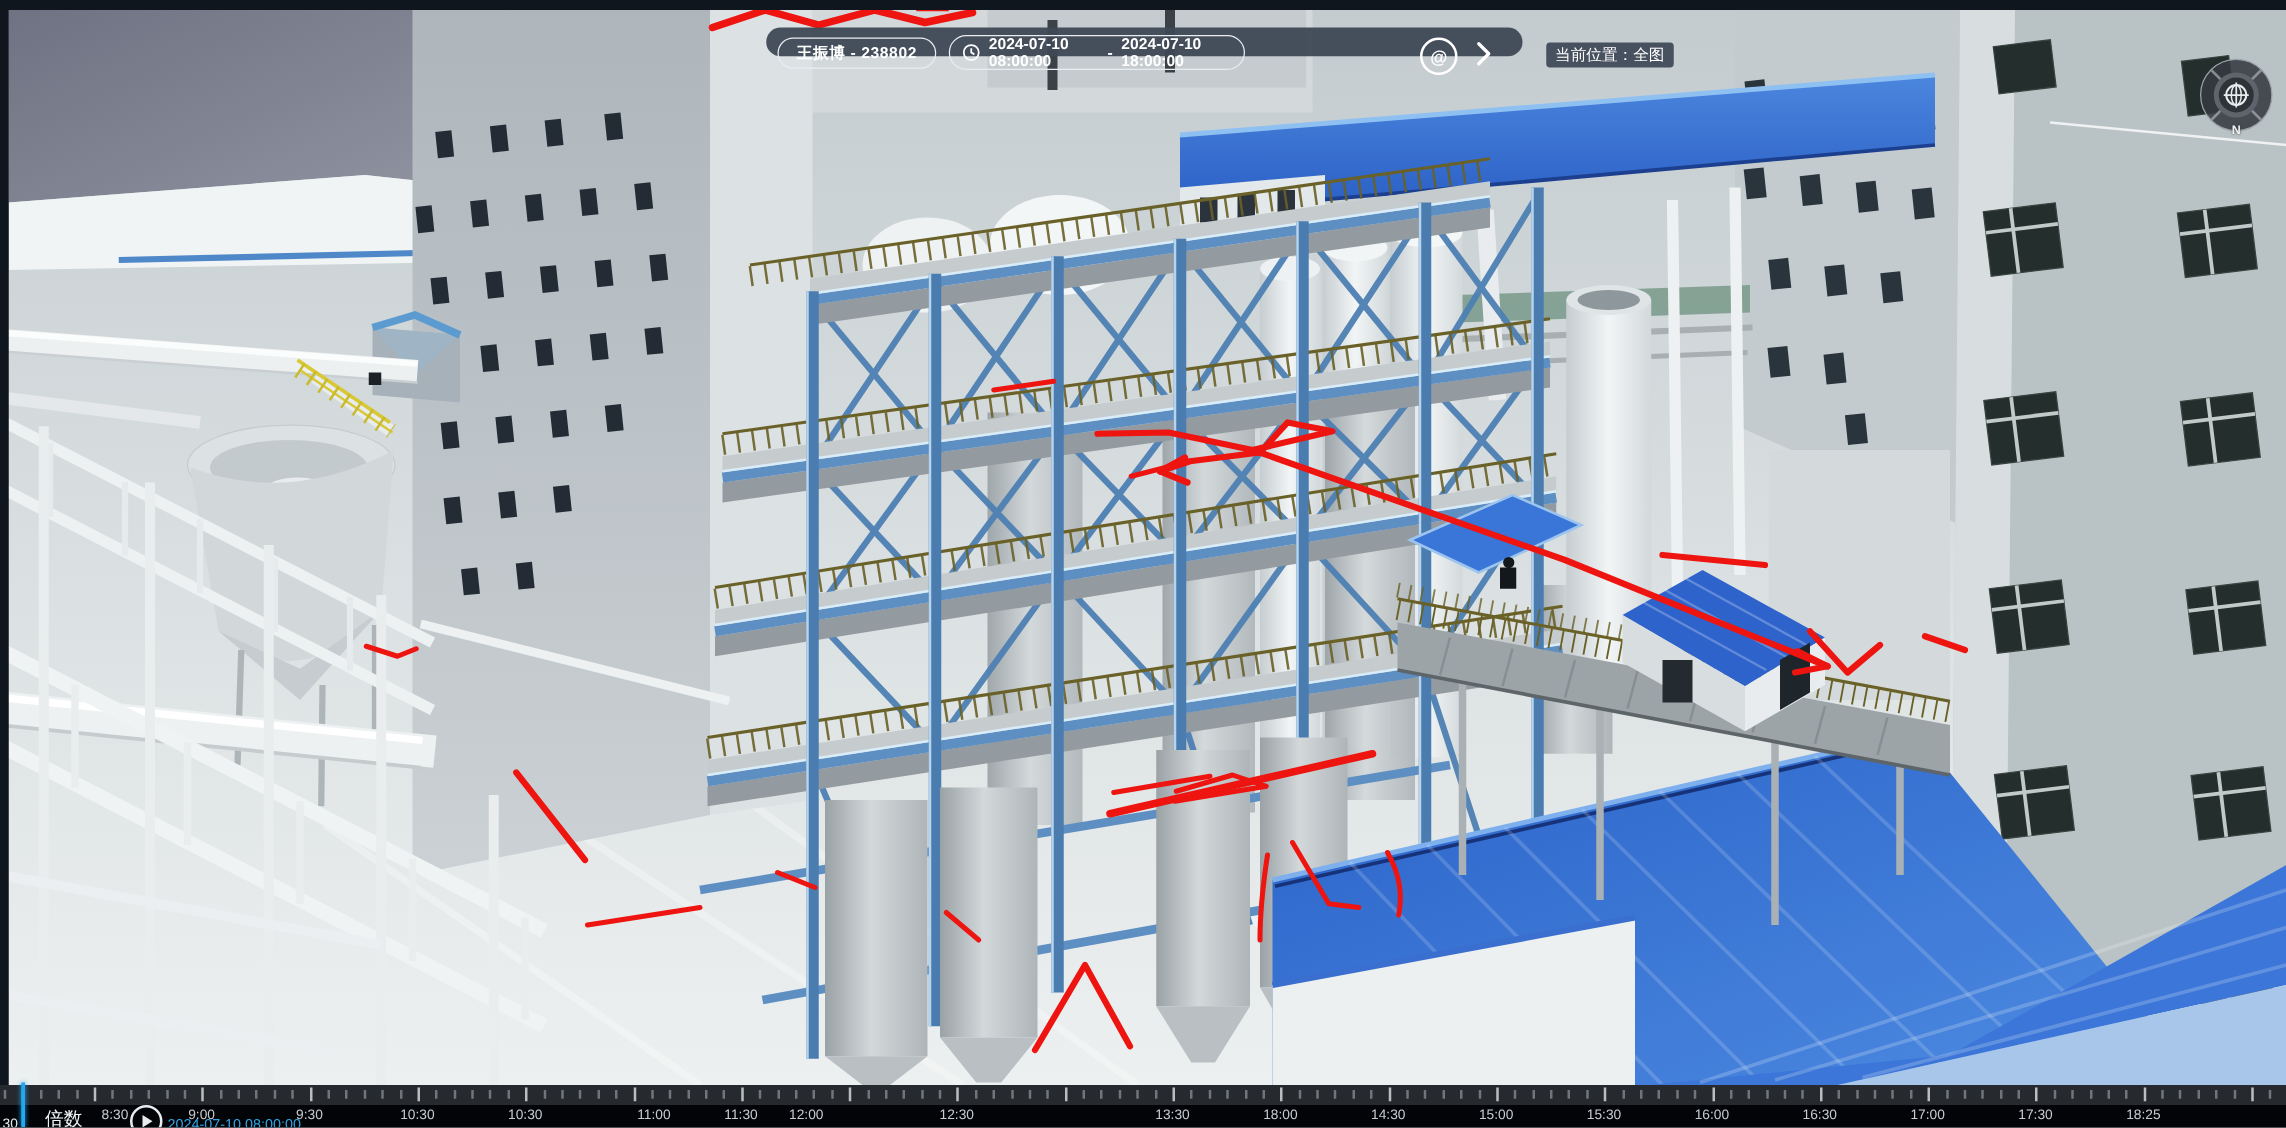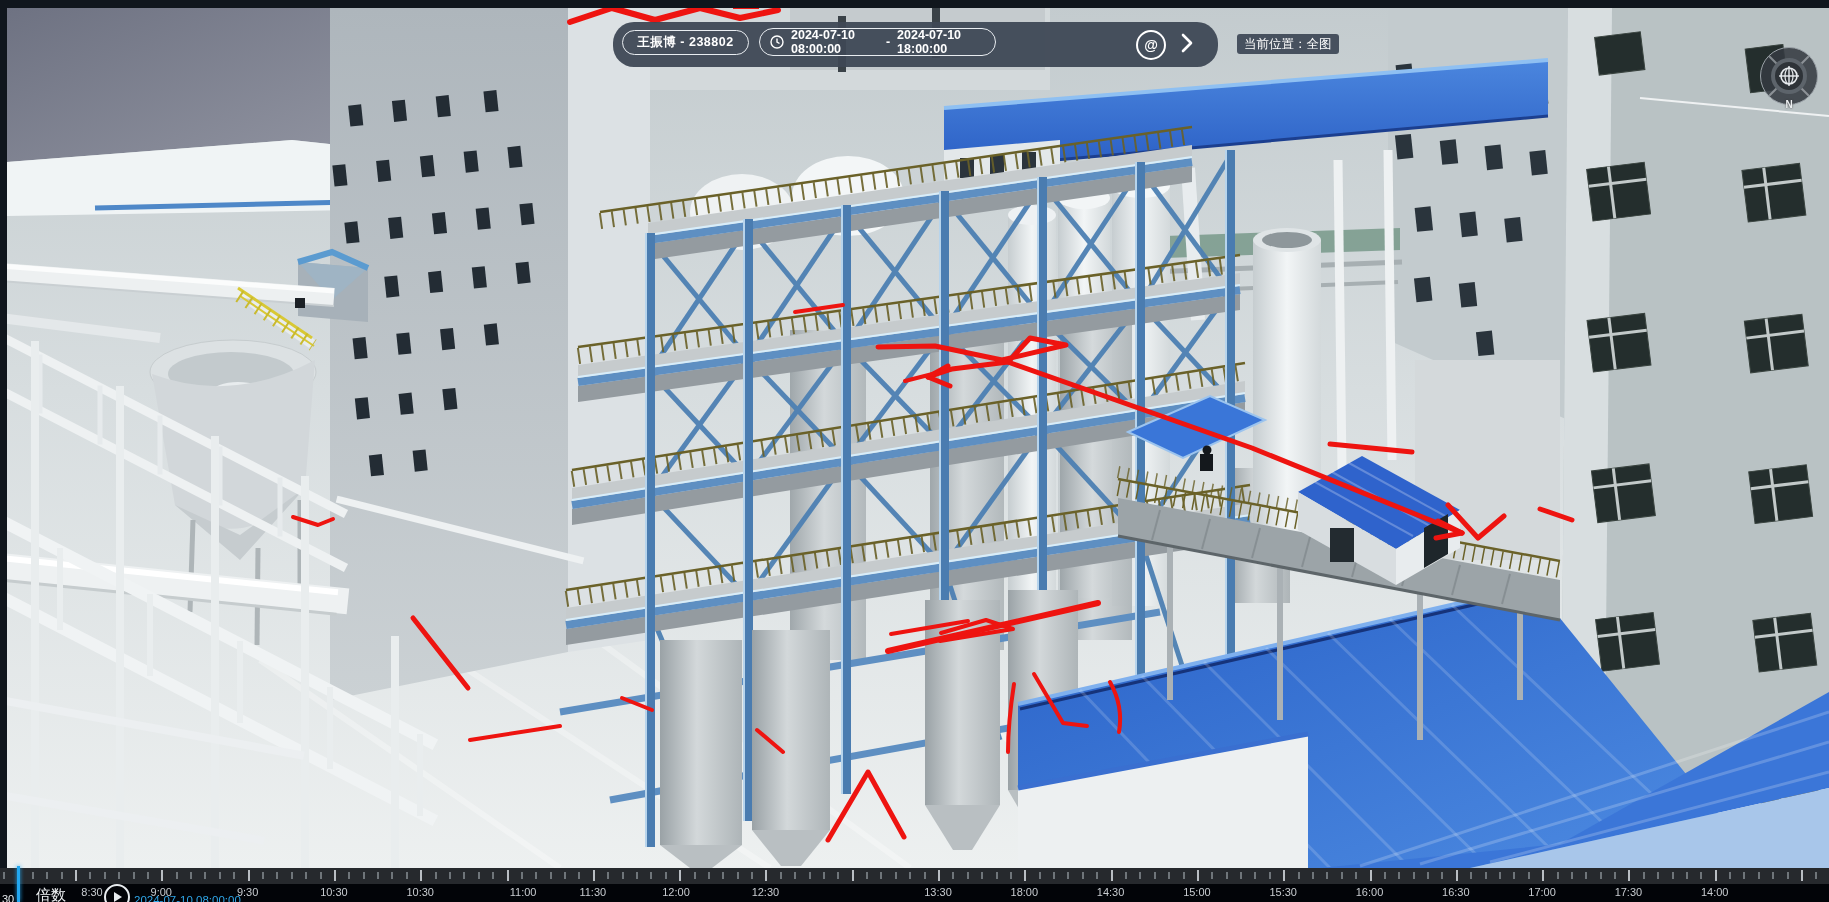--- a/index.html
+++ b/index.html
@@ -4,21 +4,21 @@
 <style>
   html,body{margin:0;padding:0;background:#000;}
   #app{position:relative;width:1829px;height:902px;overflow:hidden;background:#cfd6d8;
        font-family:"Liberation Sans",sans-serif;}
   #scene{position:absolute;left:0;top:0;}
   
   .frame-top{position:absolute;left:0;top:0;width:1829px;height:8px;background:#10161d;}
   .frame-left{position:absolute;left:0;top:0;width:7px;height:868px;background:#10161d;}
 
   
-  .toolbar{position:absolute;left:613px;top:22px;width:605px;height:45px;
+  .toolbar{position:absolute;left:613px;top:22px;width:605px;height:23px;
            background:rgba(62,72,85,0.95);border-radius:21px;display:flex;align-items:center;
            padding:0;box-sizing:border-box;color:#fff;}
   .pill{border:1.5px solid #e9edf1;border-radius:14px;display:flex;align-items:center;
         justify-content:center;height:25px;box-sizing:border-box;color:#fff;}
   .pill-person{position:absolute;left:9px;top:8px;width:127px;font-size:12.5px;font-weight:bold;letter-spacing:.5px;}
   .pill-time{position:absolute;left:146px;top:6px;width:237px;height:28px;border-radius:15px;
              font-size:12.5px;font-weight:bold;gap:7px;padding:0 10px;}
   .clock-ic{width:14px;height:14px;flex:0 0 auto;}
   .locate-btn{position:absolute;left:523px;top:8px;width:26px;height:26px;border:2px solid #fff;
               border-radius:50%;display:flex;align-items:center;justify-content:center;
@@ -688,33 +688,33 @@
       <div class="tick" style="left: 1815.4px; top: 4px; height: 7px;"></div>
     </div>
   <div class="tl-labels">
       <div class="tl-label" style="left: 62px;">8:30</div>
       <div class="tl-label" style="left: 131.3px;">9:00</div>
       <div class="tl-label" style="left: 217.6px;">9:30</div>
       <div class="tl-label" style="left: 303.9px;">10:30</div>
       <div class="tl-label" style="left: 390.2px;">10:30</div>
       <div class="tl-label" style="left: 476.5px; text-align: right;">11:00</div>
       <div class="tl-label" style="left: 562.8px;">11:30</div>
-      <div class="tl-label" style="left: 646px;">12:00</div>
+      <div class="tl-label" style="left: 615px;">12:00</div>
       <div class="tl-label" style="left: 735.4px;">12:30</div>
       <div class="tl-label" style="left: 821.7px; margin-top: 48px;">13:00</div>
       <div class="tl-label" style="left: 908px;">13:30</div>
       <div class="tl-label" style="left: 994.3px;">18:00</div>
       <div class="tl-label" style="left: 1080.6px;">14:30</div>
       <div class="tl-label" style="left: 1166.9px;">15:00</div>
       <div class="tl-label" style="left: 1253.2px;">15:30</div>
       <div class="tl-label" style="left: 1339.5px;">16:00</div>
       <div class="tl-label" style="left: 1425.8px;">16:30</div>
       <div class="tl-label" style="left: 1512.1px;">17:00</div>
       <div class="tl-label" style="left: 1598.4px;">17:30</div>
-      <div class="tl-label" style="left: 1684.7px;">14:00</div>
+      <div class="tl-label" style="left: 1684.7px;">18:25</div>
     </div>
   <div class="playhead"></div>
 
   <div class="spd-val">30</div>
   <div class="spd-label">倍数</div>
   <div class="play-btn">
     <div class="play-tri"></div>
   </div>
   <div class="cur-time">2024-07-10 08:00:00</div>
 

